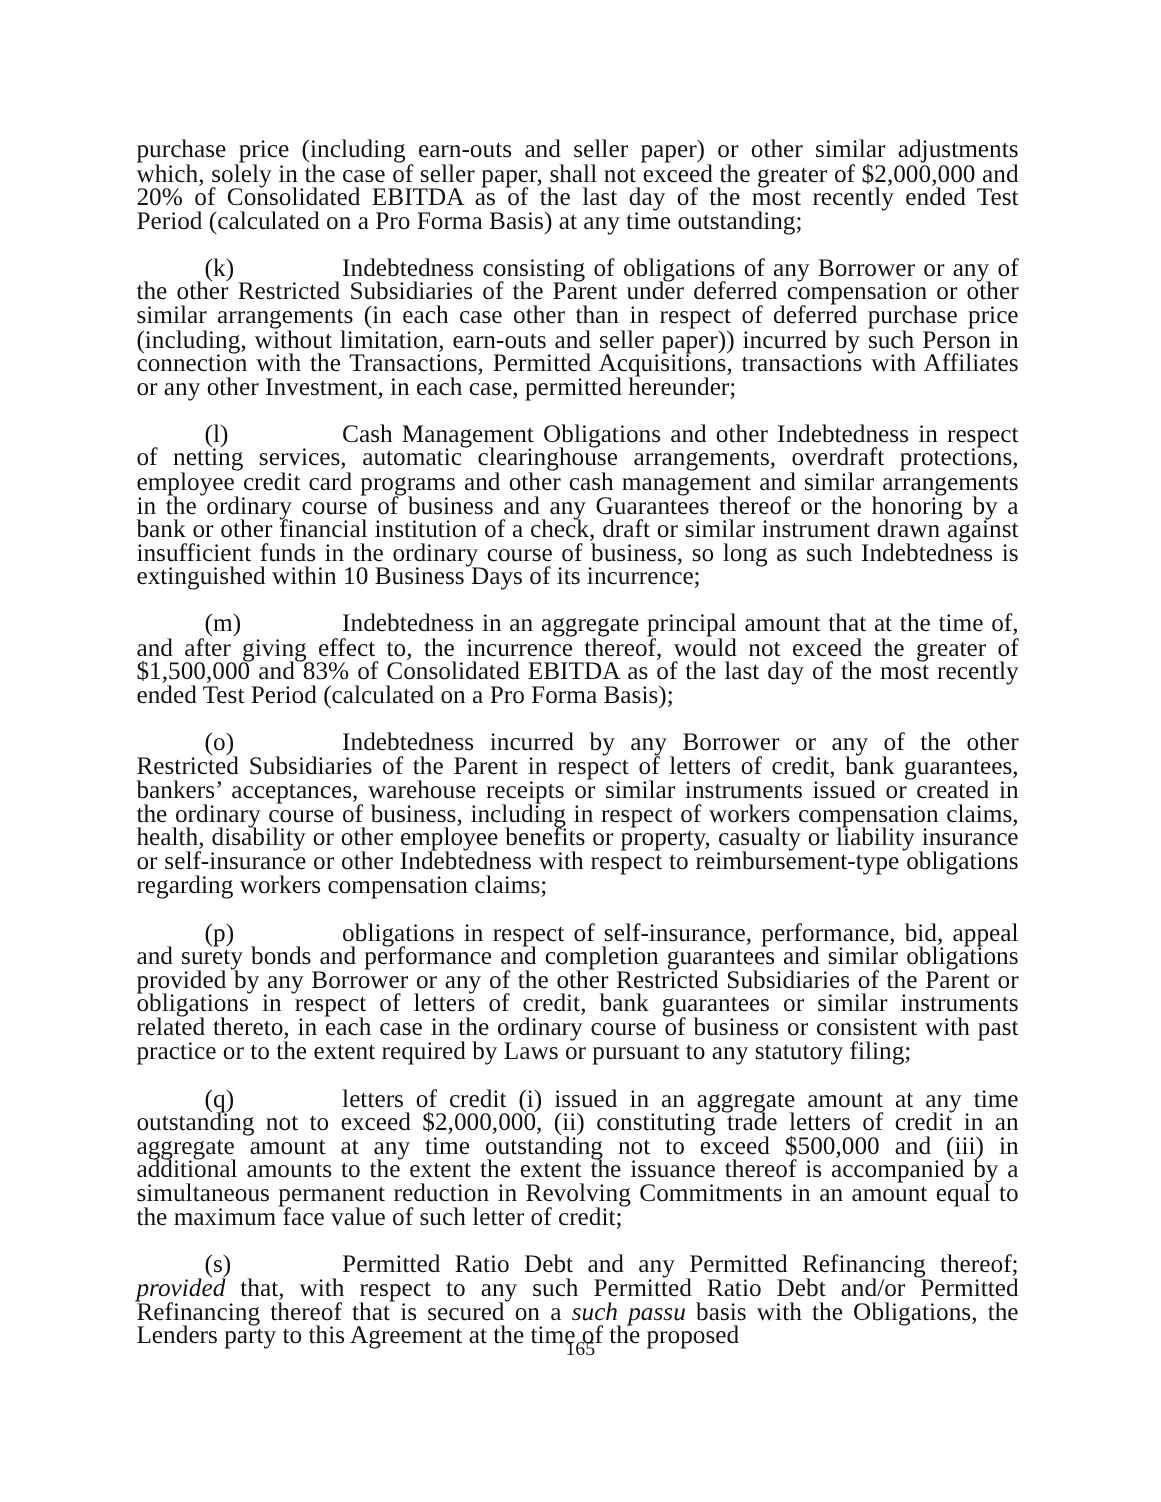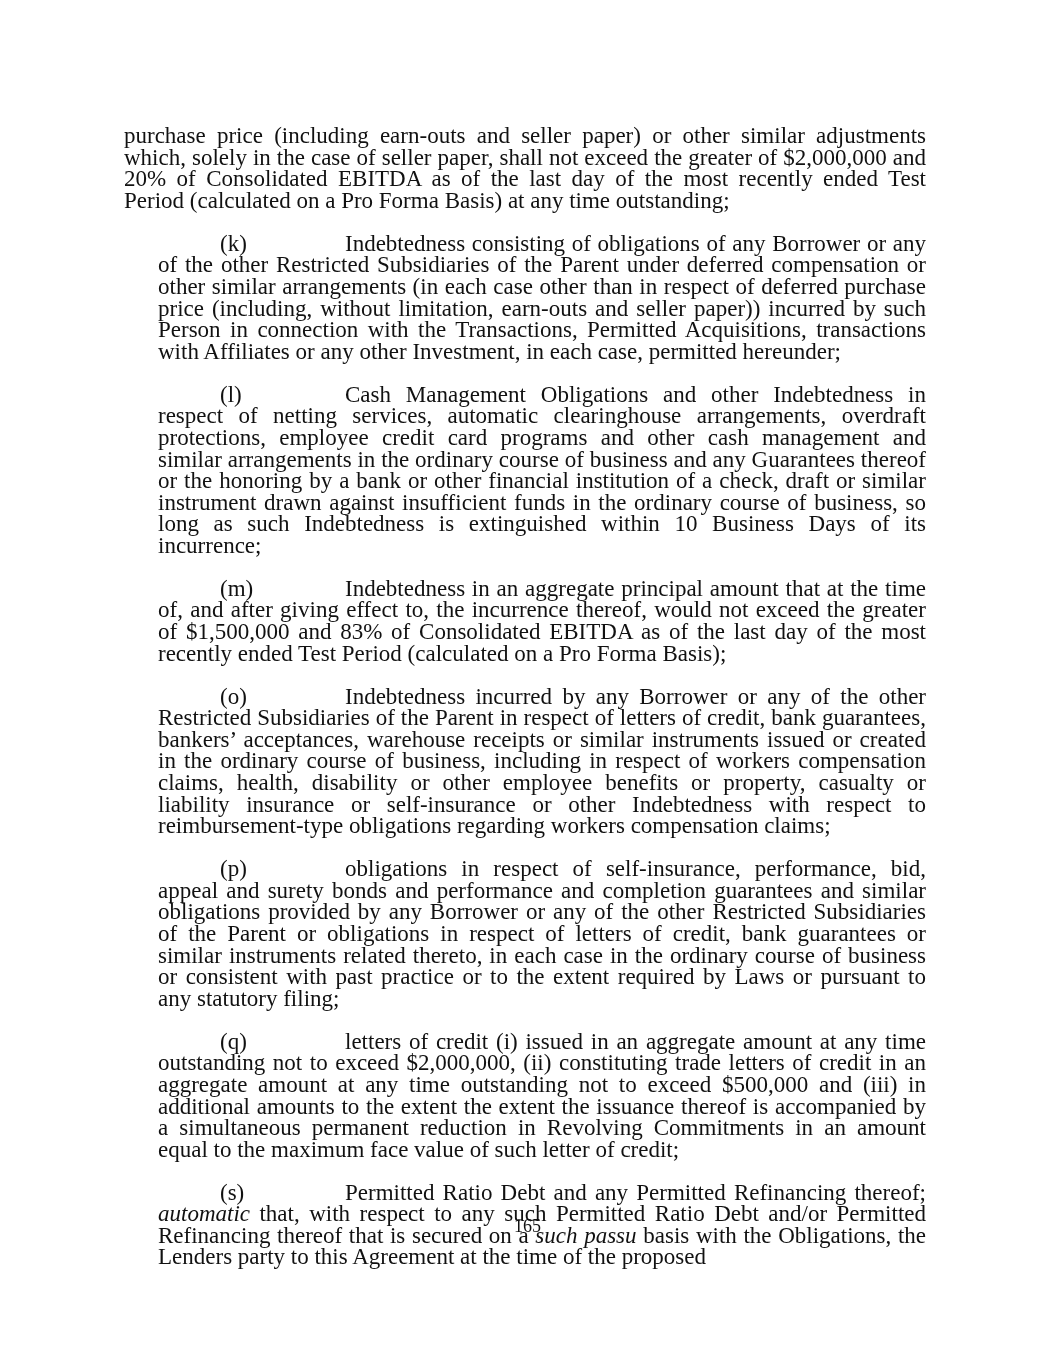--- a/index.html
+++ b/index.html
@@ -9,21 +9,21 @@
     left: 124px;
     top: 125px;
     width: 802px;
     font-family: "Liberation Serif", "DejaVu Serif", serif;
     font-size: 23px;
     line-height: 21.6px;
     color: #111111;
     text-align: justify;
   }
   .para { margin: 0 0 21.4px 0; }
-  .clause { text-indent: 62px; margin-left: 34px; }
+  .clause { text-indent: 62px; }
   .label {
     display: inline-block;
     width: 125px;
     text-indent: 0;
   }
   .page-number {
     position: absolute;
     left: 0;
     width: 1055px;
     top: 1216px;
@@ -61,18 +61,18 @@
   <p class="para clause">
     <span class="label">(p)</span><span>obligations in respect of self-insurance, performance, bid, appeal and surety bonds and performance and completion guarantees and similar obligations provided by any Borrower or any of the other Restricted Subsidiaries of the Parent or obligations in respect of letters of credit, bank guarantees or similar instruments related thereto, in each case in the ordinary course of business or consistent with past practice or to the extent required by Laws or pursuant to any statutory filing;</span>
   </p>
 
   <p class="para clause">
     <span class="label">(q)</span><span>letters of credit (i) issued in an aggregate amount at any time outstanding not to exceed $2,000,000, (ii) constituting trade letters of credit in an aggregate amount at any time outstanding not to exceed $500,000 and (iii) in additional amounts to the extent the extent the issuance thereof is accompanied by a simultaneous permanent reduction in Revolving Commitments in an amount equal to the maximum face value of such letter of credit;</span>
   </p>
 
 
   <p class="para clause">
-    <span class="label">(s)</span><span>Permitted Ratio Debt and any Permitted Refinancing thereof; </span><em>automatic</em><span> that, with respect to any such Permitted Ratio Debt and/or Permitted Refinancing thereof that is secured on a </span><em>such passu</em><span> basis with the Obligations, the Lenders party to this Agreement at the time of the proposed</span>
+    <span class="label">(s)</span><span>Permitted Ratio Debt and any Permitted Refinancing thereof; </span><em>provided</em><span> that, with respect to any such Permitted Ratio Debt and/or Permitted Refinancing thereof that is secured on a </span><em>such passu</em><span> basis with the Obligations, the Lenders party to this Agreement at the time of the proposed</span>
   </p>
 
 </div>
 
 <div class="page-number">165</div>
 
 </body></html>

